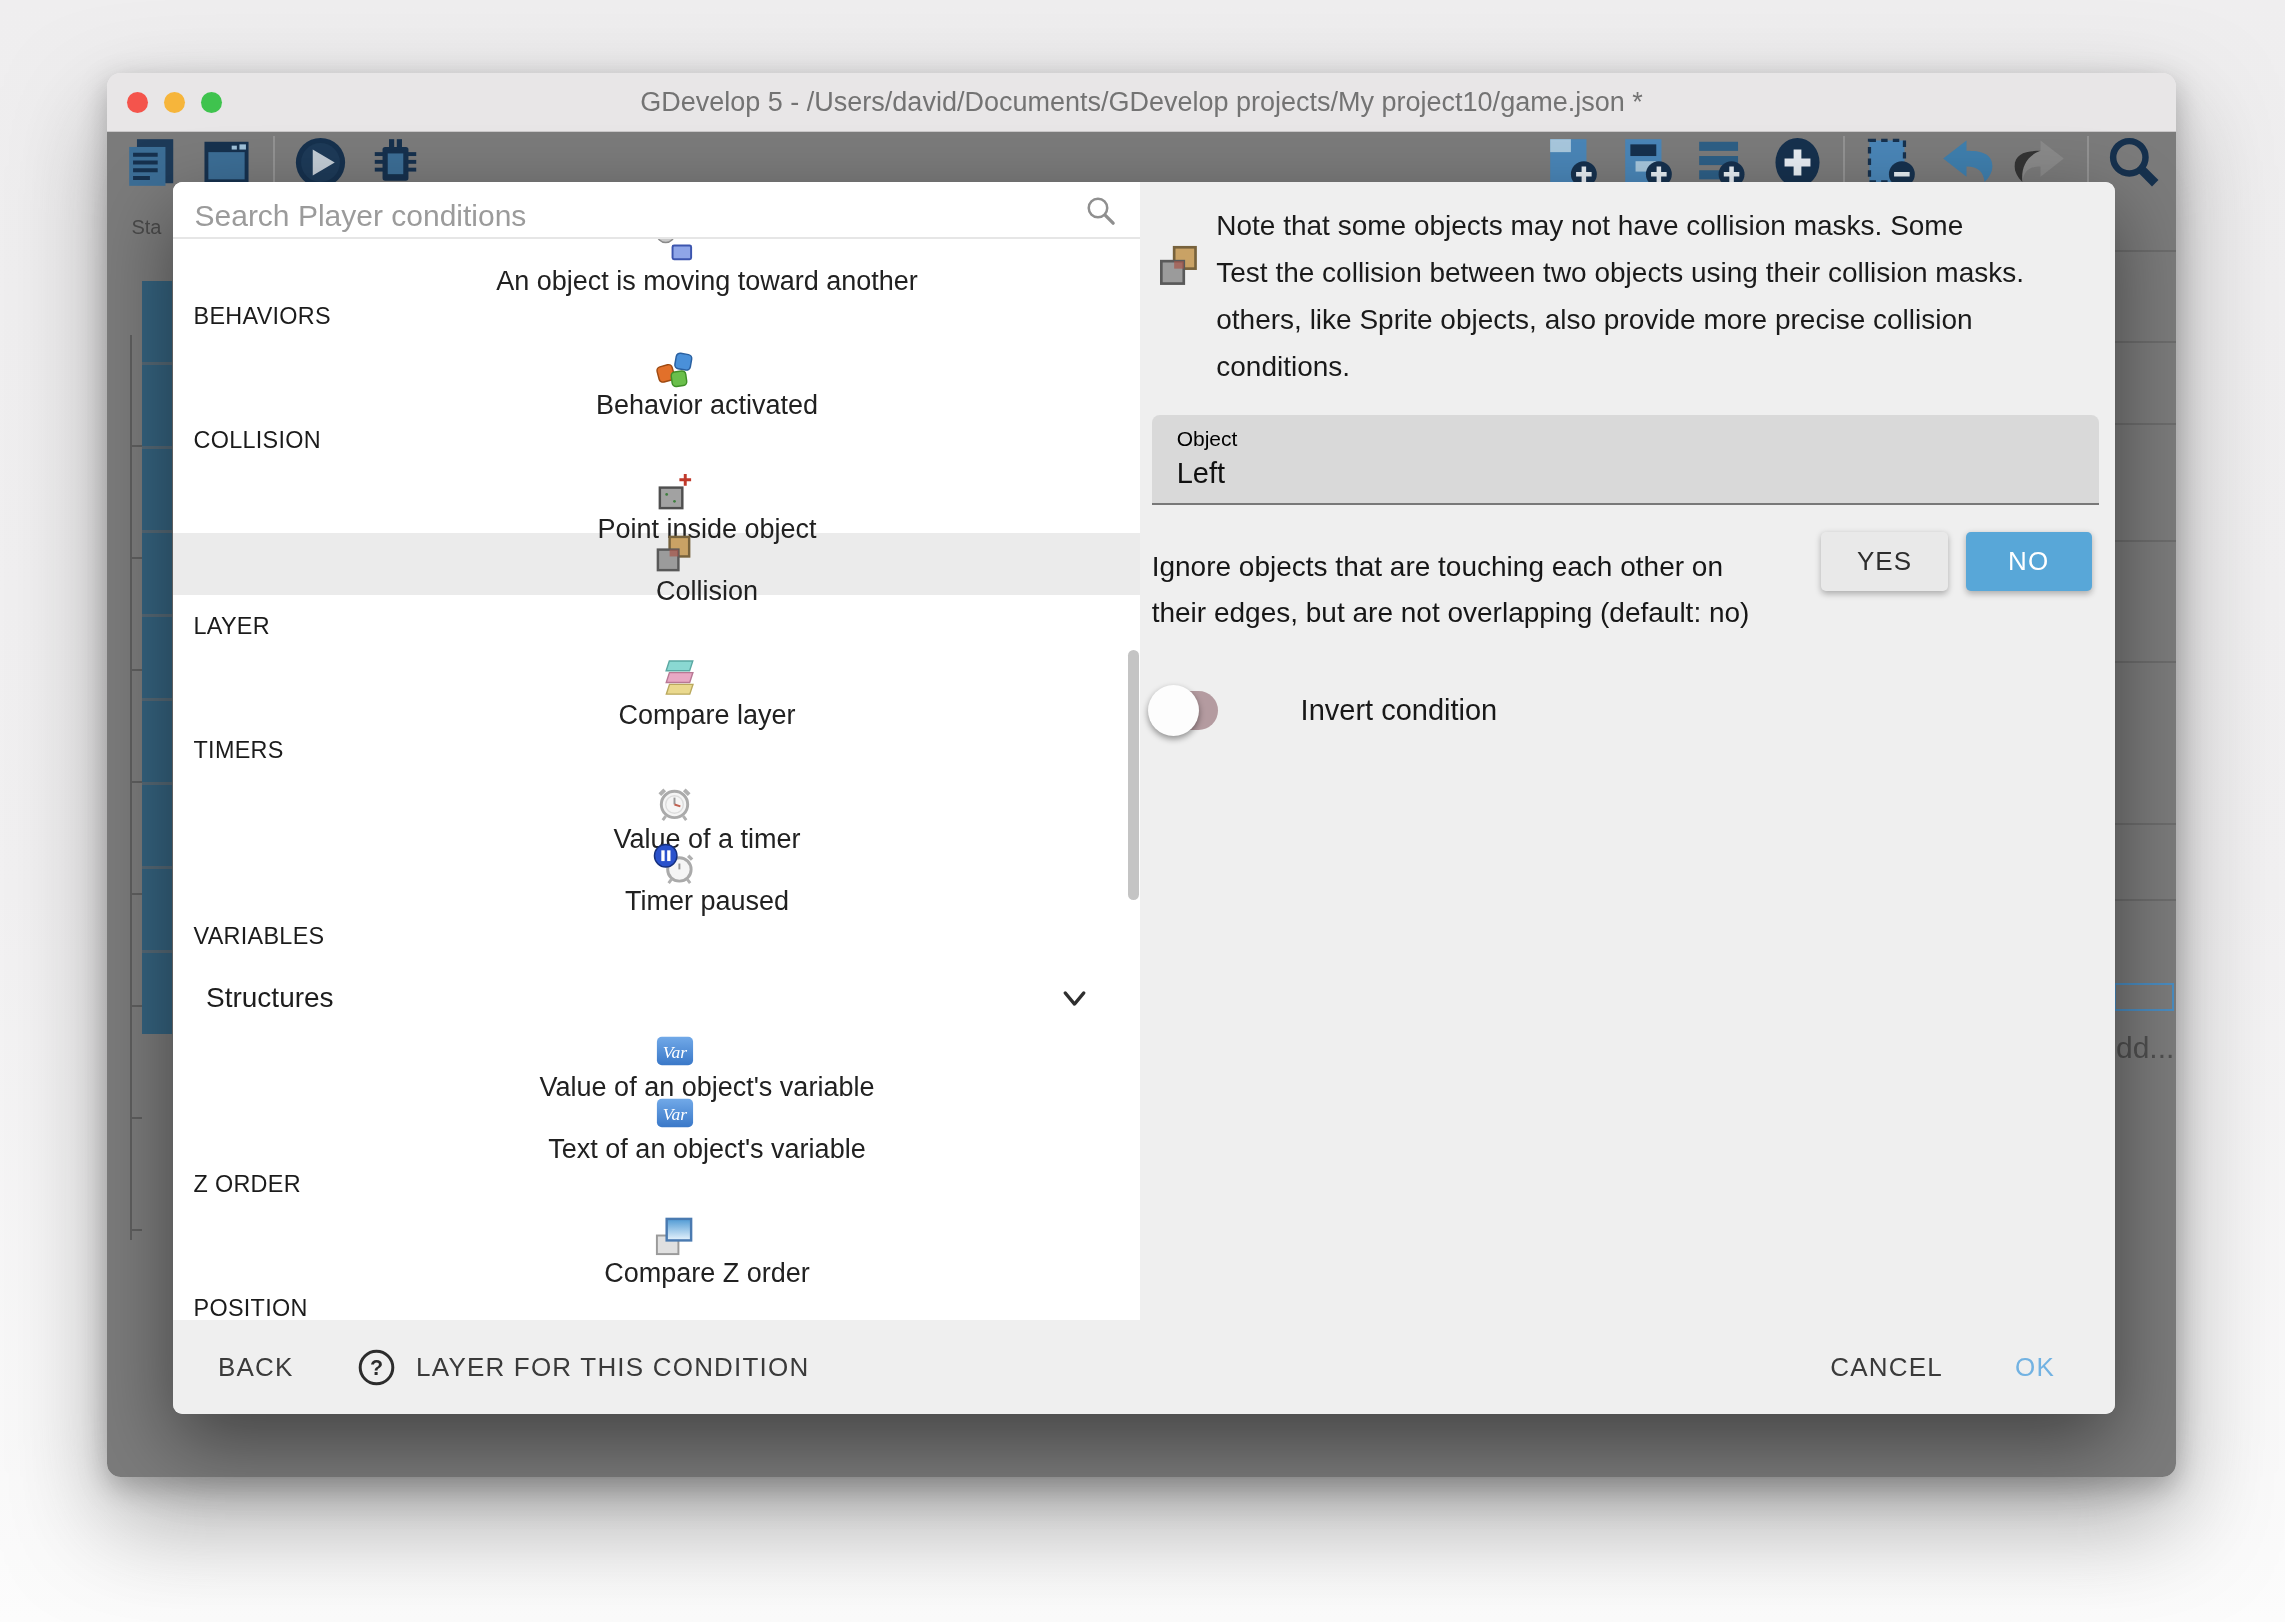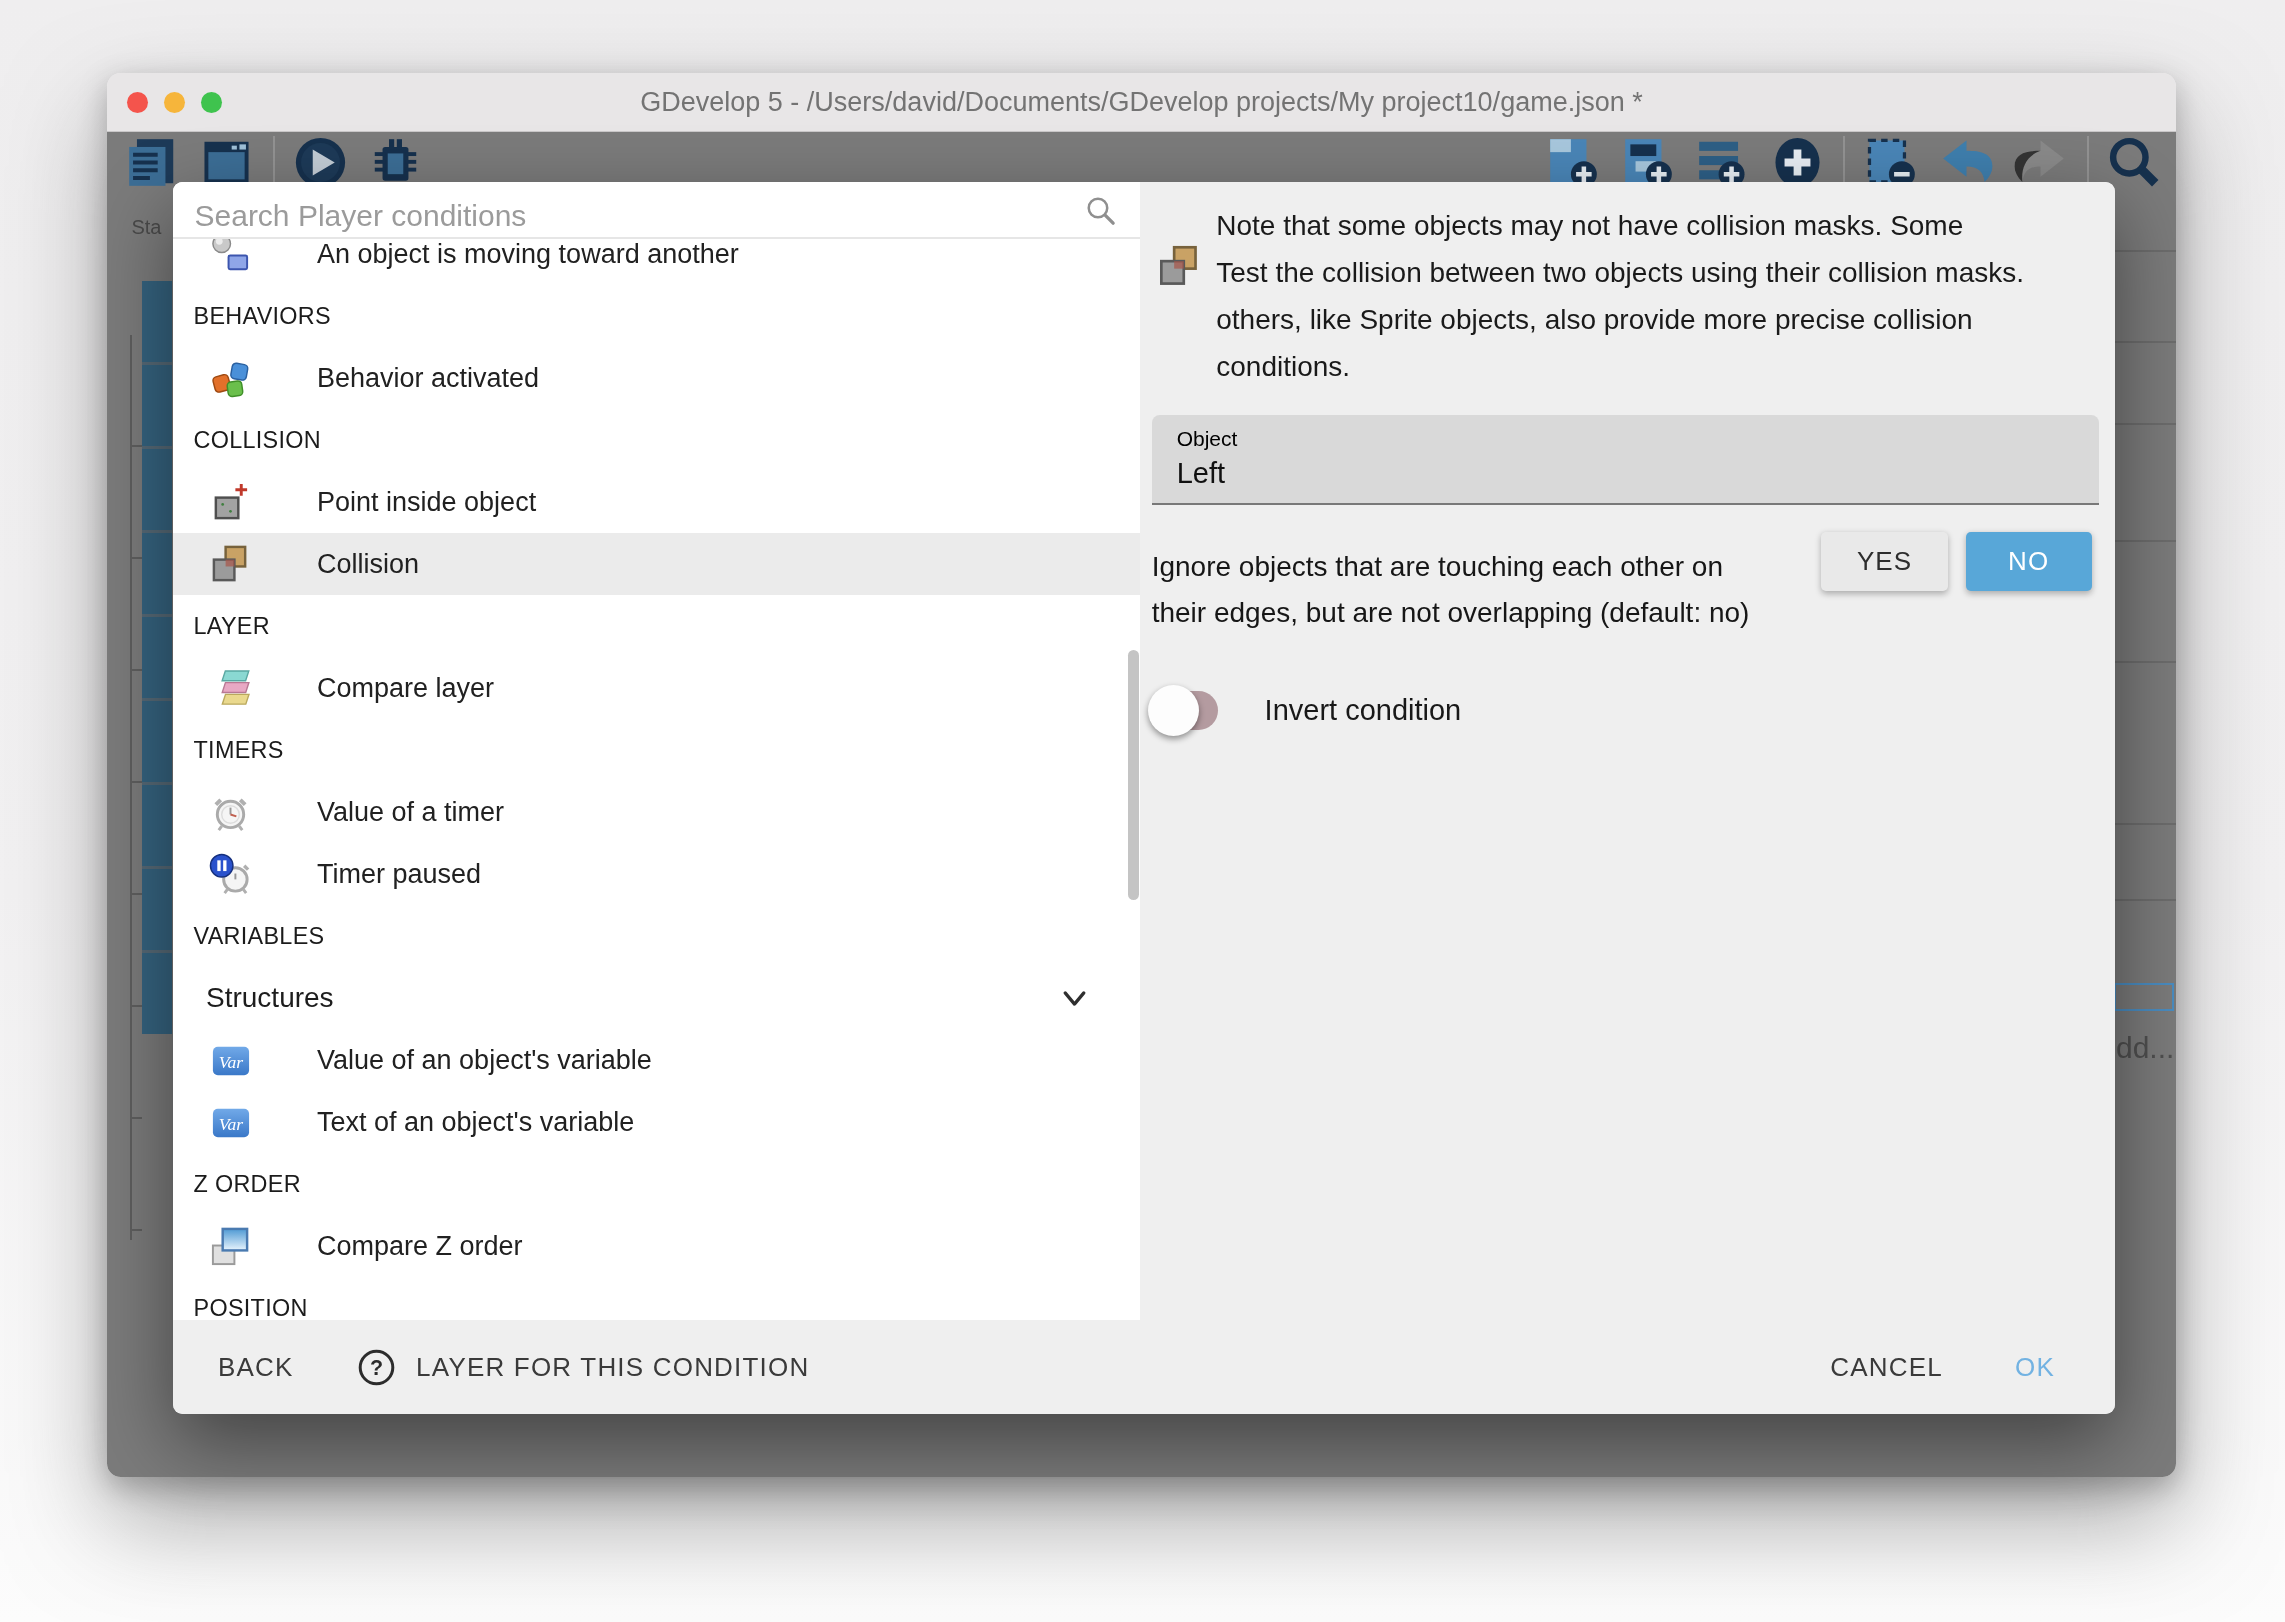--- a/index.html
+++ b/index.html
@@ -50,21 +50,21 @@
   .search-bar { position:relative; height:57px; border-bottom:2px solid #e6e6e6; background:#fff; }
   .search-bar input { border:none; outline:none; background:transparent; width:878px;
     height:68px; padding-left:21.5px; font-size:30px; color:#222;
     font-family:"Liberation Sans", sans-serif; }
   .search-bar input::placeholder { color:#9b9b9b; opacity:1; }
   .search-glyph { position:absolute; right:21.5px; top:9.8px; width:37px; height:37px; }
   .cond-list { height:1080px; overflow:hidden; }
   .row { display:flex; align-items:center; height:62px; width:100%; }
   .row:first-child { margin-top:-15.6px; }
   .row.category { padding-left:20.5px; font-size:23.4px; color:#1b1b1b; letter-spacing:0.3px; }
-  .row.item { padding-left:36px; }
+  .row.item { padding-left:36px;flex-direction:column; }
   .row.item .row-icon { width:43px; height:43px; flex:none; }
   .row.item .row-icon svg { width:43px; height:43px; display:block; }
   .row.item .row-label { margin-left:65px; font-size:27px; color:#212121; }
   .row.selected { background:#ebebeb; }
   .row.group { padding-left:33px; padding-right:45px; justify-content:space-between; }
   .row.group .row-label { font-size:28px; color:#1d1d1d; }
   .row.group .chevron svg { width:41px; height:41px; display:block; }
   .scroll-thumb { position:absolute; right:1px; top:468px; width:10.7px; height:250px;
     border-radius:5.9px; background:#c4c4c4; }
 
@@ -81,21 +81,21 @@
   .field-value { padding-top:5.9px; font-size:29px; color:#111; }
   .ignore-row { margin-top:39px; display:flex; }
   .ignore-text { font-size:28px; line-height:46px; color:#161616; }
   .ignore-text div { white-space:nowrap; }
   .yn-group { margin-left:auto; display:flex; gap:17.6px; margin-top:-11.7px; margin-right:7.8px; }
   .btn-yes, .btn-no { height:59px; border:none; border-radius:4.9px; font-size:26px;
     letter-spacing:1px; font-family:"Liberation Sans", sans-serif;
     box-shadow:0 2.9px 5.9px rgba(0,0,0,.28); }
   .btn-yes { width:127px; background:#e9e9e9; color:#2d2d2d; }
   .btn-no  { width:126px; background:#58a7d8; color:#ffffff; }
-  .invert-row { margin-top:55px; display:flex; align-items:center; }
+  .invert-row { margin-top:55px; display:flex; align-items:center;gap:36px; }
   .toggle { position:relative; width:62px; height:39px; border-radius:19.5px;
     background:#b49ba0; margin-left:3.9px; border:none; flex:none; }
   .toggle .knob { position:absolute; left:-7.8px; top:-5.9px; width:51px; height:51px;
     border-radius:50%; background:#fdfdfd; box-shadow:0 2.9px 6.8px rgba(0,0,0,.4); }
   .invert-label { margin-left:47px; font-size:29px; color:#181818; }
 
   
   .dialog-footer { height:94px; display:flex; align-items:center;
     padding:0 60px 0 45px; background:#efefef; }
   .flat-btn { background:none; border:none; font-size:26px; letter-spacing:1.2px;

